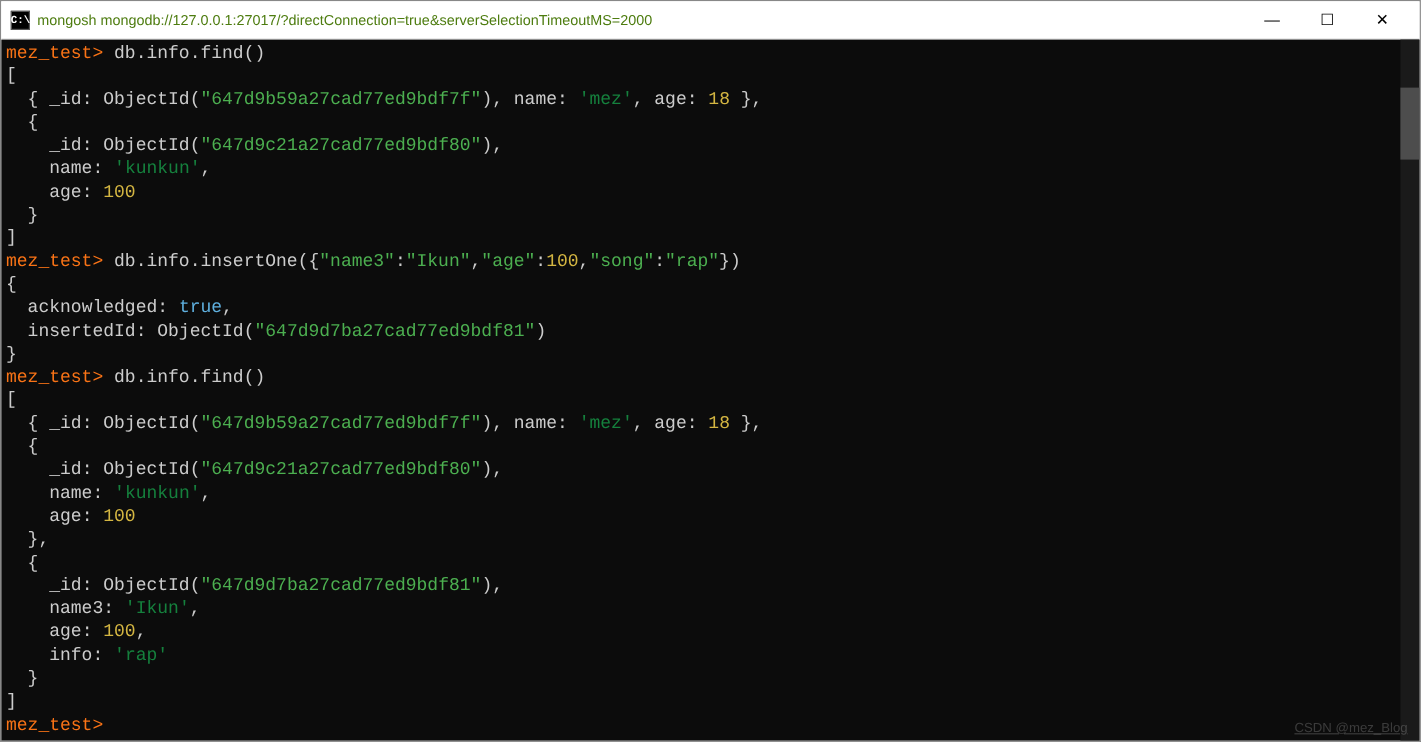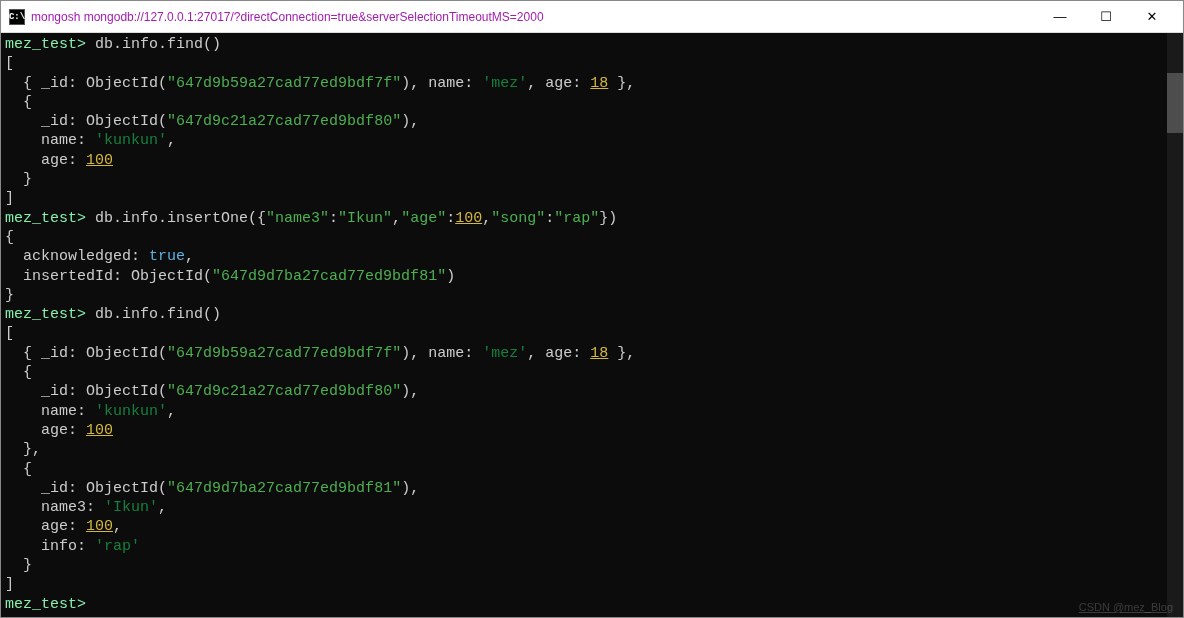--- a/index.html
+++ b/index.html
@@ -32,21 +32,21 @@
       font-weight: bold;
       display: flex;
       align-items: center;
       justify-content: center;
       margin-right: 6px;
       border: 1px solid #555;
     }
     .titlebar-title {
       font-family: "Segoe UI", sans-serif;
       font-size: 12px;
-      color: #a21caf;
+      color: #4d7c0f;
       flex: 1;
     }
     .titlebar-controls {
       display: flex;
       gap: 0;
     }
     .titlebar-btn {
       width: 46px;
       height: 32px;
       display: flex;
@@ -80,25 +80,25 @@
       background: #1a1a1a;
     }
     .scrollbar-thumb {
       position: absolute;
       right: 0;
       top: 40px;
       width: 16px;
       height: 60px;
       background: #4d4d4d;
     }
-    .c-prompt { color: #86efac; }
+    .c-prompt { color: #f97316; }
     .c-default { color: #cccccc; }
     .c-string-green { color: #4caf50; }
     .c-string-yellow { color: #15803d; }
-    .c-number { color: #d4b642; text-decoration: underline; }
+    .c-number { color: #d4b642; }
     .c-bool { color: #5fb0df; }
     .watermark {
       position: absolute;
       right: 10px;
       bottom: 6px;
       color: rgba(200,200,200,0.25);
       font-family: "Segoe UI", sans-serif;
       font-size: 11px;
       text-decoration: underline;
     }

